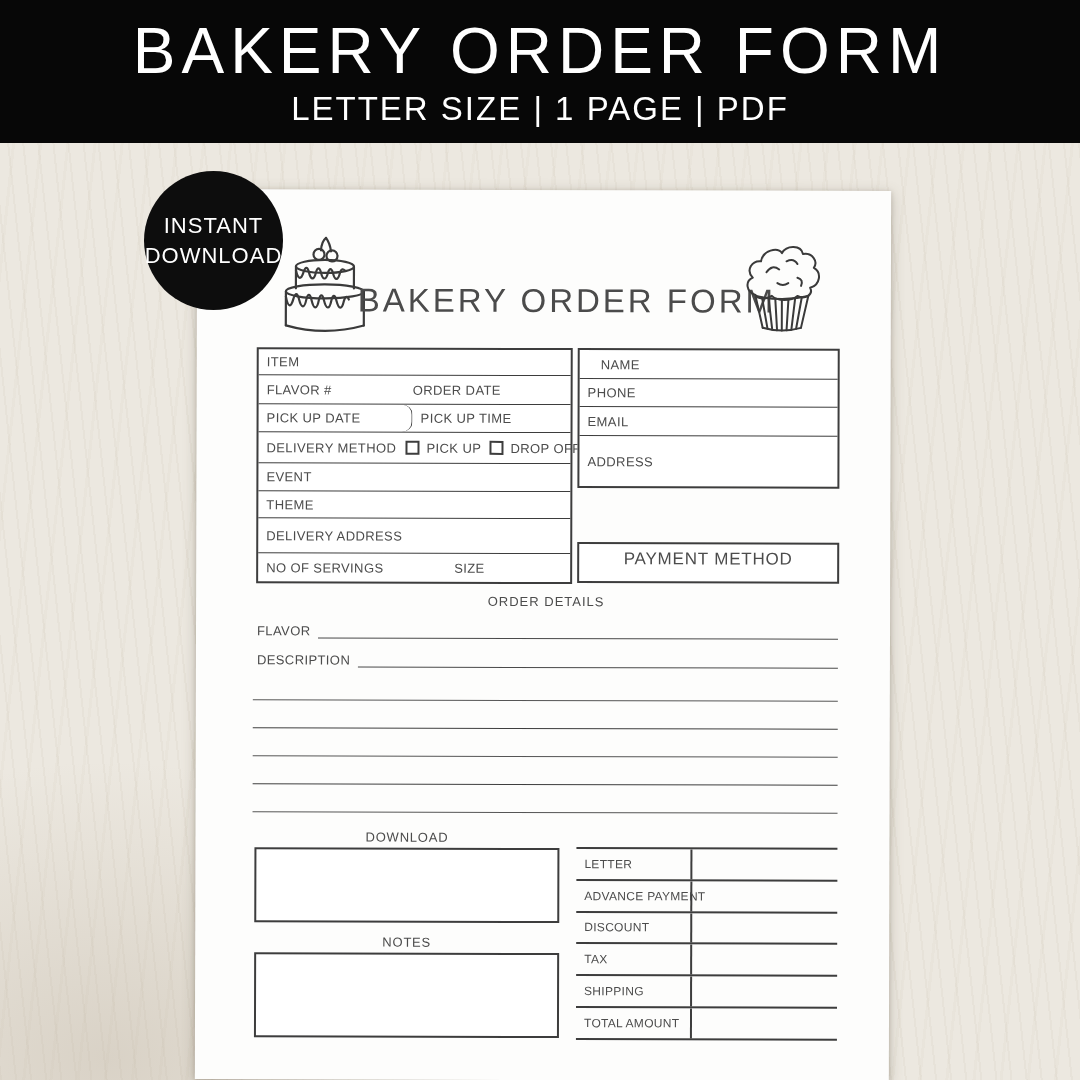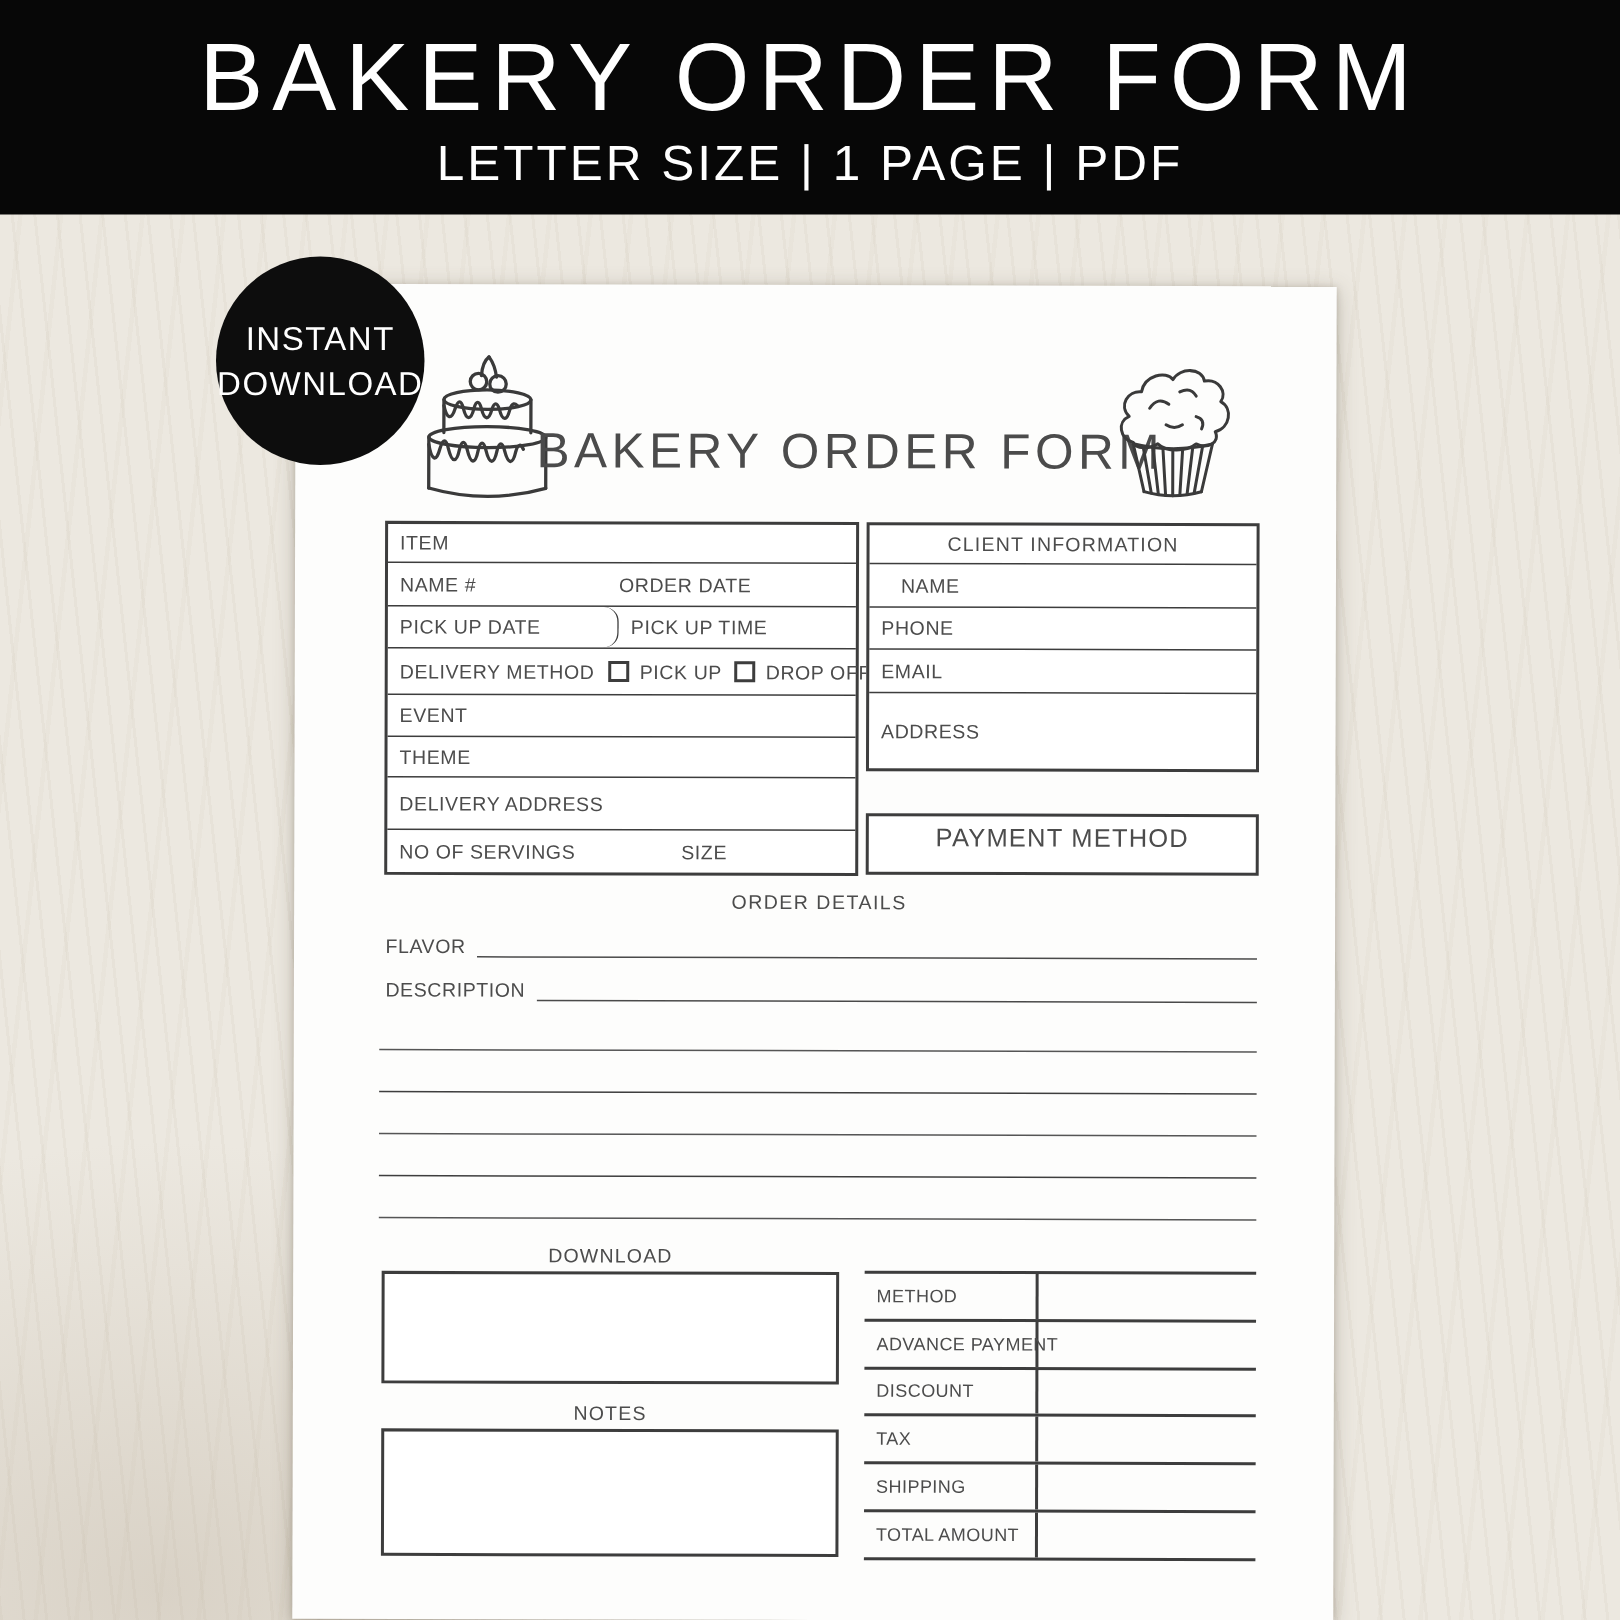--- a/index.html
+++ b/index.html
@@ -171,21 +171,21 @@
         <path d="M59.5,61.2 L55.5,95"></path>
         <path d="M66.7,60.2 L60.7,94"></path>
       </svg>
     </div>
 
     <div class="tbl left-tbl">
       <div class="row r-item">
         <span class="lbl">ITEM</span>
       </div>
       <div class="row r-order">
-        <span class="lbl">NAME #</span>
+        <span class="lbl">FLAVOR #</span>
         <span class="abs" style="left:154px;">ORDER DATE</span>
       </div>
       <div class="row r-pickup">
         <span class="cell1">
             <span class="lbl">PICK UP DATE</span>
           </span>
         <span class="lbl">PICK UP TIME</span>
       </div>
       <div class="row r-method">
         <span class="lbl">DELIVERY METHOD</span>
@@ -207,23 +207,20 @@
       <div class="row r-daddr">
         <span class="lbl">DELIVERY ADDRESS</span>
       </div>
       <div class="row r-serv">
         <span class="lbl">NO OF SERVINGS</span>
         <span class="abs" style="left:196px;">SIZE</span>
       </div>
     </div>
 
     <div class="tbl client-tbl">
-      <div class="row r-chead">
-        <span class="lbl">CLIENT INFORMATION</span>
-      </div>
       <div class="row r-name">
         <span class="lbl">NAME</span>
       </div>
       <div class="row r-phone">
         <span class="lbl">PHONE</span>
       </div>
       <div class="row r-email">
         <span class="lbl">EMAIL</span>
       </div>
       <div class="row r-caddr">
@@ -254,21 +251,21 @@
       <div class="bline"></div>
     </div>
 
     <div class="box-label allergies-label">DOWNLOAD</div>
     <div class="allergies-box"></div>
     <div class="box-label notes-label">NOTES</div>
     <div class="notes-box"></div>
 
     <div class="price-tbl">
       <div class="p-row">
-        <span class="p-lbl">METHOD</span>
+        <span class="p-lbl">LETTER</span>
         <span class="p-val"></span>
       </div>
       <div class="p-row">
         <span class="p-lbl">ADVANCE PAYMENT</span>
         <span class="p-val"></span>
       </div>
       <div class="p-row">
         <span class="p-lbl">DISCOUNT</span>
         <span class="p-val"></span>
       </div>

